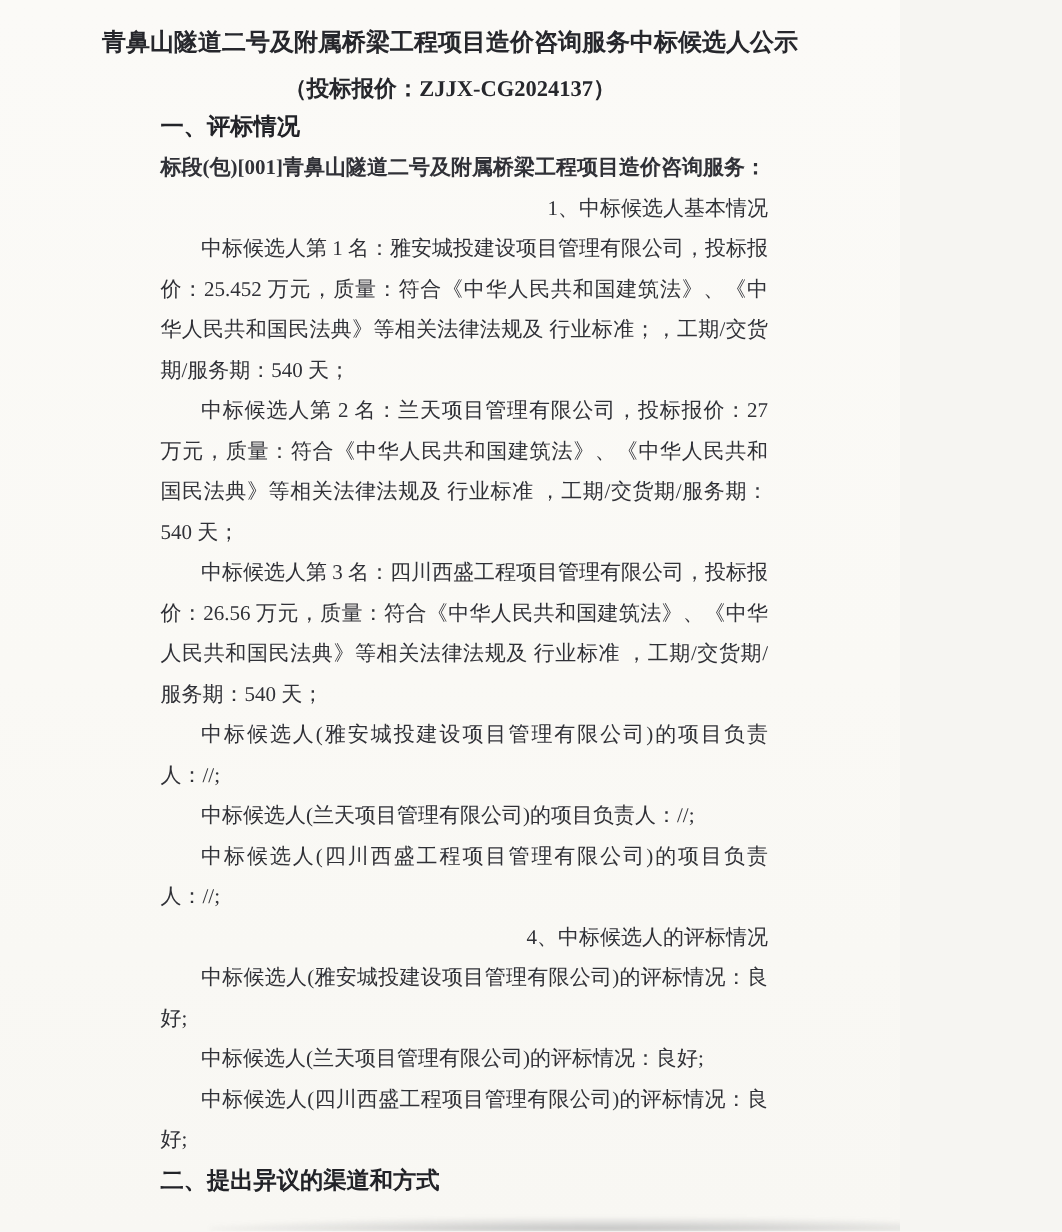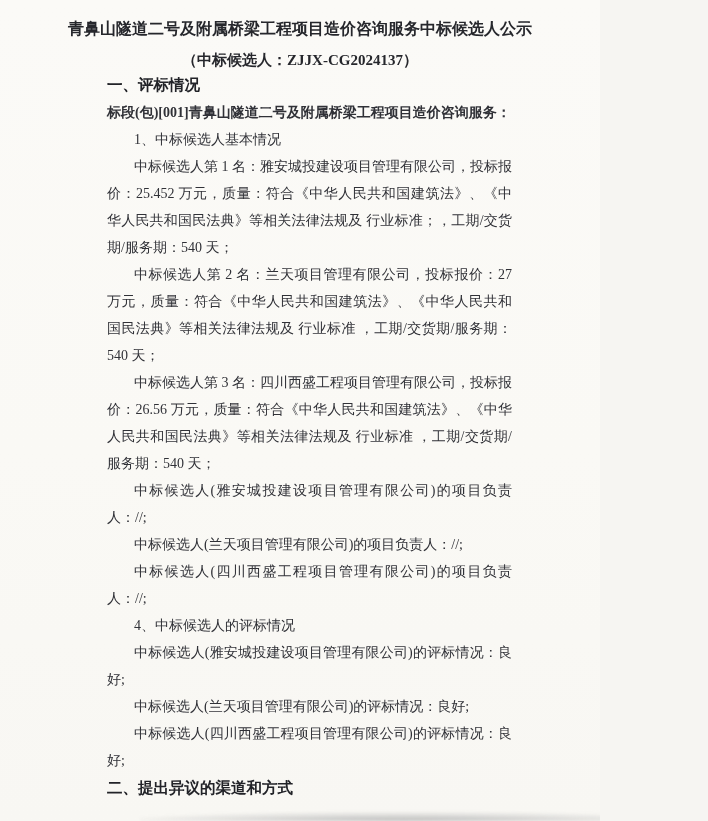--- a/index.html
+++ b/index.html
@@ -28,21 +28,21 @@
     text-align:center;
     font-size:15px;font-weight:700;line-height:22px;
     color:#26272c;
   }
   .line{margin:0;font-size:14px;line-height:27px;}
   .deadline{margin-top:33px;}
   .section-heading{
     margin:0;font-size:15.5px;font-weight:700;line-height:28px;color:#222328;
   }
   .intro{text-align:justify;font-weight:bold;}
-  .item-heading{text-indent:27px;}
+  .item-heading{text-indent:27px;text-align:right;}
   .para{text-indent:27px;text-align:justify;}
   
   .seal{
     position:absolute;left:622px;top:362px;width:200px;height:200px;
     opacity:.88;mix-blend-mode:multiply;pointer-events:none;
   }
   .seal svg{overflow:visible;}
   .seal-ring{fill:none;stroke:#cd4136;stroke-width:4.5;}
   .seal-star{fill:#cd4136;opacity:.92;}
   .seal-char{
@@ -61,21 +61,21 @@
     background:radial-gradient(ellipse at 55% 100%,rgba(85,88,95,.38),rgba(120,122,128,.14) 55%,rgba(0,0,0,0) 78%);
     filter:blur(1.5px);
   }
 </style>
 </head>
 <body>
 
 <div class="page">
 
   <h1 class="doc-title">青鼻山隧道二号及附属桥梁工程项目造价咨询服务中标候选人公示</h1>
-  <h2 class="doc-subtitle">（中标候选人：ZJJX-CG2024137）</h2>
+  <h2 class="doc-subtitle">（投标报价：ZJJX-CG2024137）</h2>
 
 
   <h3 class="section-heading">一、评标情况</h3>
   <p class="line intro">标段(包)[001]青鼻山隧道二号及附属桥梁工程项目造价咨询服务：</p>
 
   <div>
       <div>
         <p class="line item-heading">1、中标候选人基本情况</p>
         <p class="line para">中标候选人第 1 名：雅安城投建设项目管理有限公司，投标报价：25.452 万元，质量：符合《中华人民共和国建筑法》、《中华人民共和国民法典》等相关法律法规及 行业标准；，工期/交货期/服务期：540 天；</p>
         <p class="line para">中标候选人第 2 名：兰天项目管理有限公司，投标报价：27 万元，质量：符合《中华人民共和国建筑法》、《中华人民共和国民法典》等相关法律法规及 行业标准 ，工期/交货期/服务期：540 天；</p>

